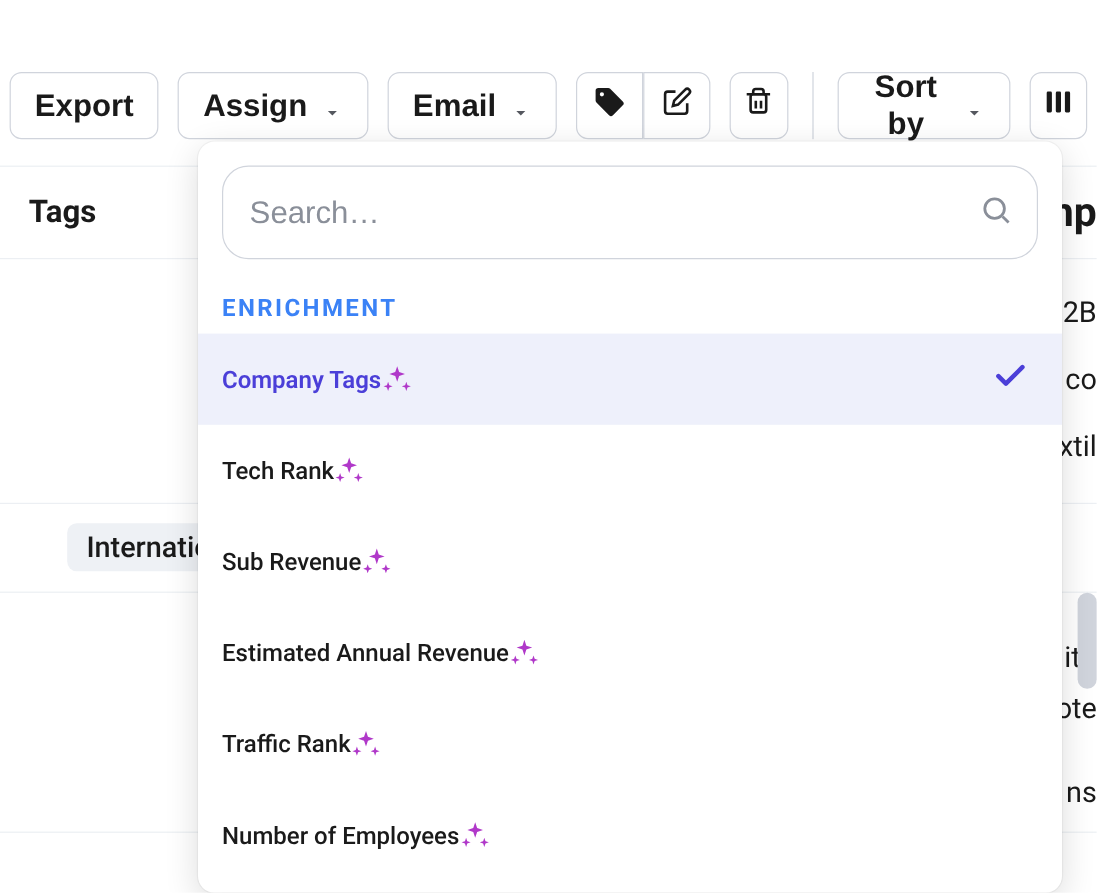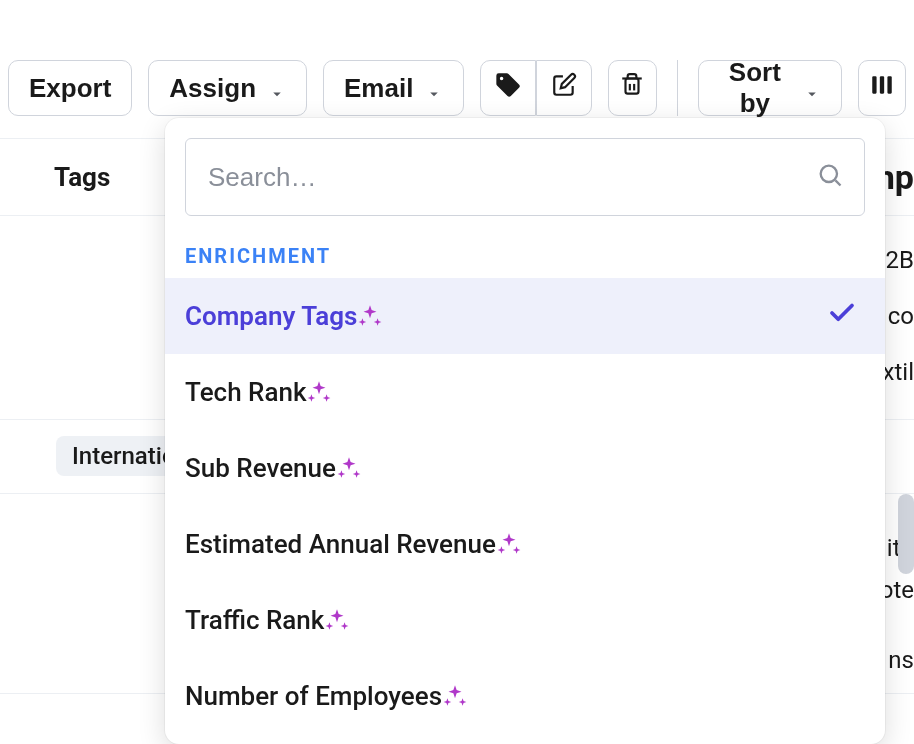--- a/index.html
+++ b/index.html
@@ -67,21 +67,21 @@
     top: 138px;
     left: 0;
     right: 0;
     height: 78px;
     border-top: 1.5px solid #eceff3;
     border-bottom: 1.5px solid #eceff3;
     display: flex;
     align-items: center;
   }
   .table-header .col1 {
-    padding-left: 54px;
+    padding-left: 24px;
     font-size: 26px;
     font-weight: 700;
     color: #1a1a1a;
   }
   .table-header .col2 {
     position: absolute;
     right: 0;
     font-size: 34px;
     font-weight: 700;
     color: #1a1a1a;
@@ -127,21 +127,21 @@
     overflow: hidden;
   }
   .panel-inner {
     padding: 20px;
   }
   .search-wrap {
     position: relative;
     width: 100%;
     height: 78px;
     border: 1.5px solid #d0d4dc;
-    border-radius: 6px;
+    border-radius: 22px;
     display: flex;
     align-items: center;
     padding: 0 20px;
   }
   .search-input {
     border: none;
     outline: none;
     font-size: 26px;
     flex: 1;
     color: #1a1a1a;
@@ -160,21 +160,21 @@
   .options {
     margin-top: 10px;
     margin-left: -20px;
     margin-right: -20px;
   }
   .option {
     height: 76px;
     display: flex;
     align-items: center;
     padding: 0 20px;
-    font-size: 26px;
+    font-size: 20px;
     font-weight: 500;
     color: #1a1a1a;
     cursor: pointer;
     position: relative;
   }
   .option.selected {
     background: #eef0fb;
     color: #4b3fd8;
     font-weight: 600;
   }

